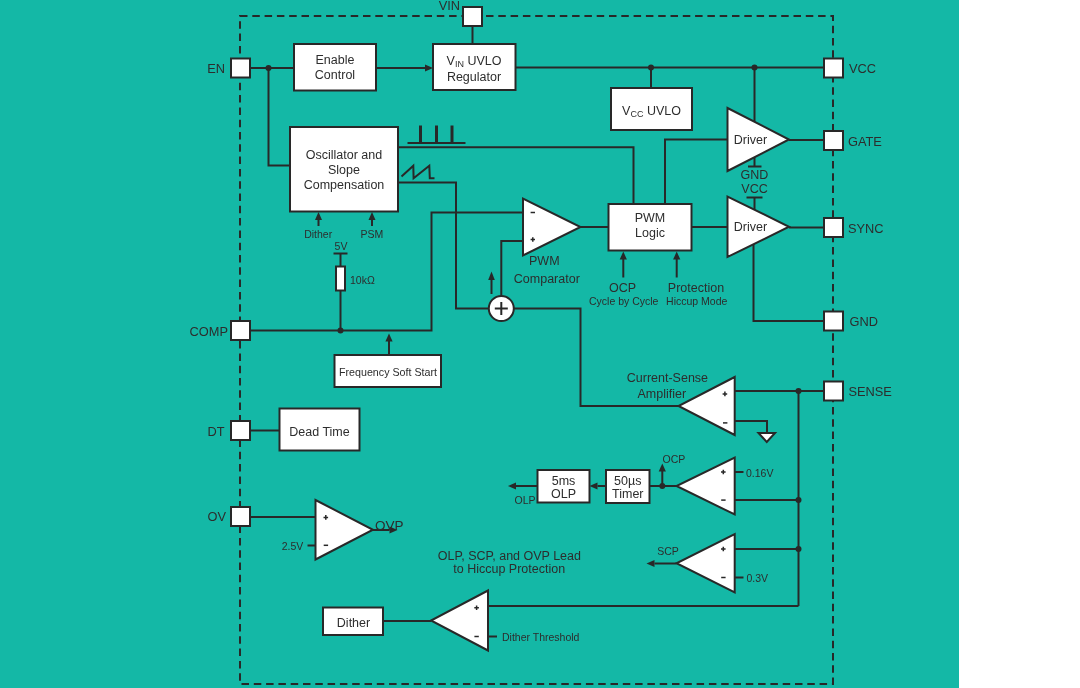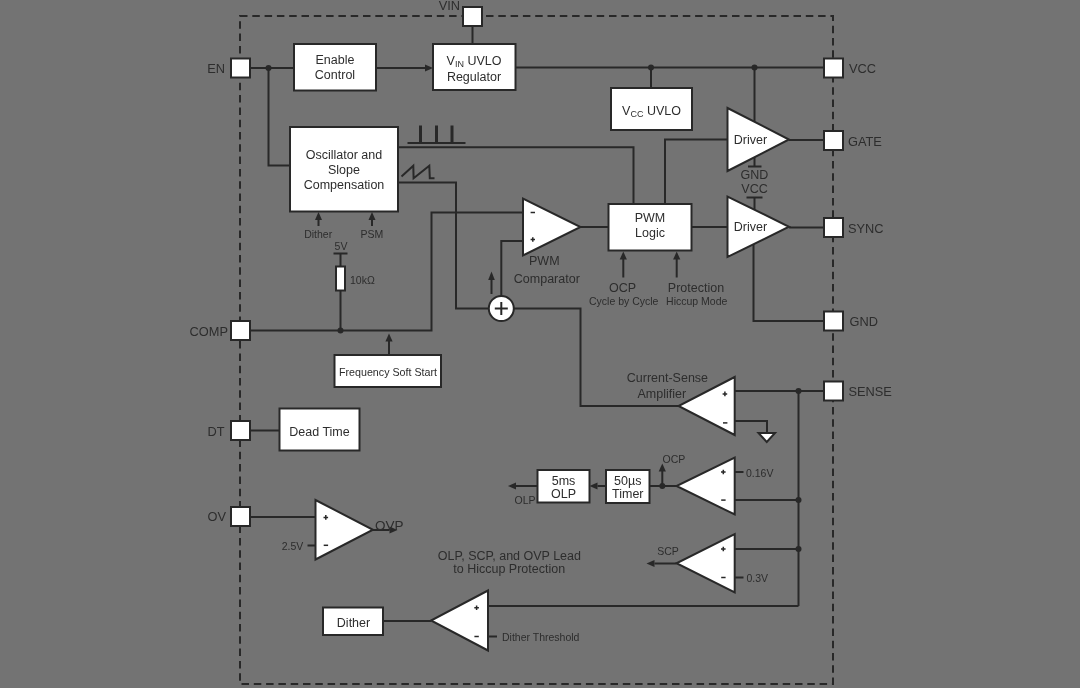--- a/index.html
+++ b/index.html
@@ -1,16 +1,16 @@
 <!DOCTYPE html>
 <html><head>
 <meta charset="utf-8">
 <style>
   html,body{margin:0;padding:0;background:#ffffff;}
-  #stage{position:relative;width:1080px;height:688px;background:#737373;overflow:hidden;text-align:center;}
+  #stage{position:relative;width:959px;height:688px;background:#14b8a6;overflow:hidden;text-align:center;}
   svg{position:absolute;left:0;top:0;}
   text{font-family:"Liberation Sans",sans-serif;fill:#2d2d2d;}
   .t13{font-size:12.5px;}
   .t11{font-size:10.5px;}
   .pin{font-size:12.8px;}
 </style>
 </head>
 <body>
 <div id="stage">
 <svg width="1080" height="688" viewBox="0 0 1080 688">

